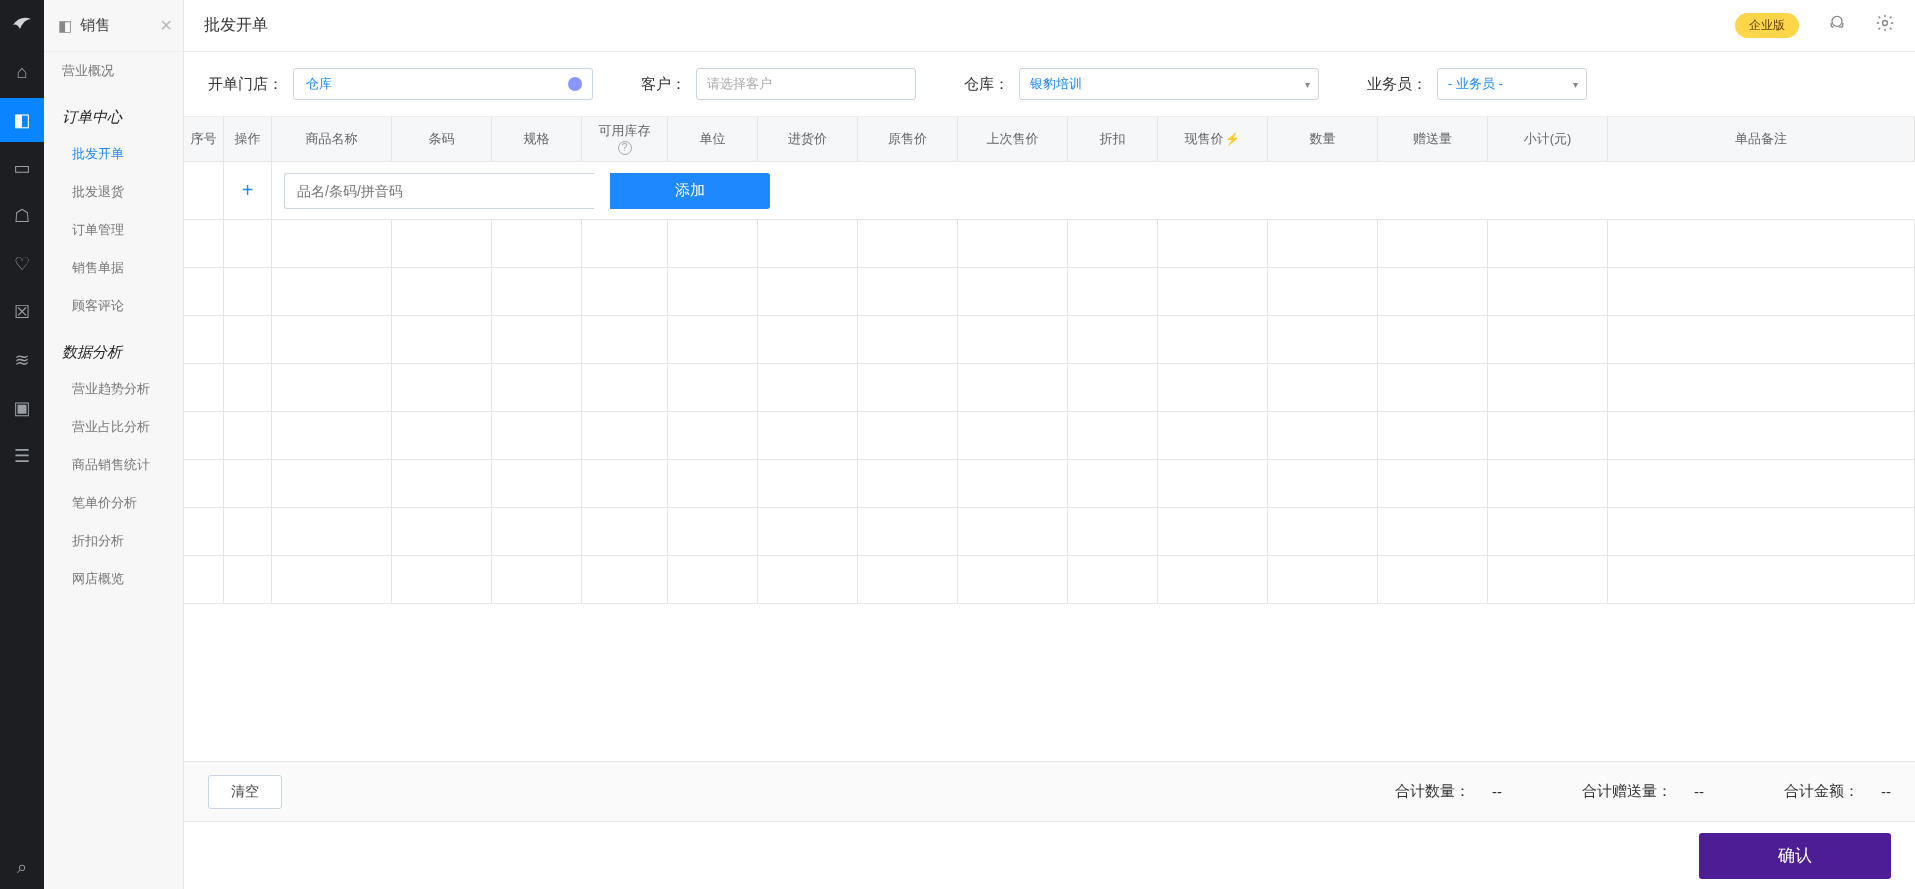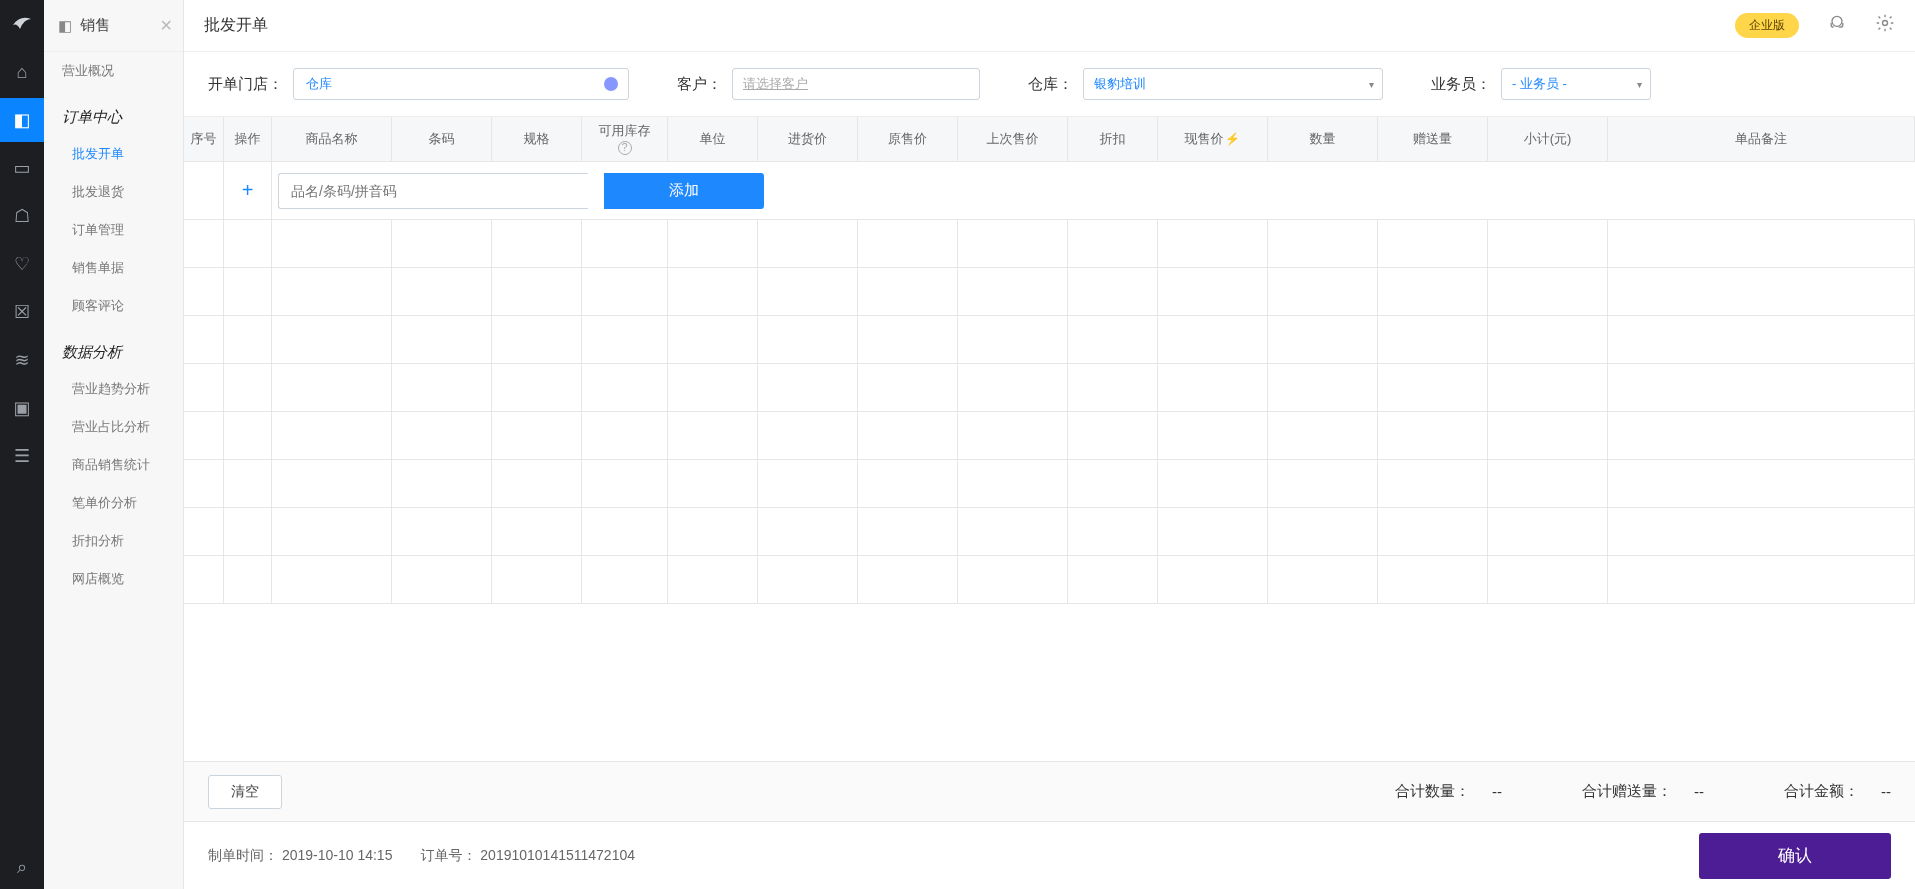--- a/index.html
+++ b/index.html
@@ -48,21 +48,21 @@
   .tbl-head .th { height: 44px; flex-direction: column; line-height: 1.2; }
   .col-seq{width:40px} .col-op{width:48px} .col-name{width:120px} .col-code{width:100px}
   .col-spec{width:90px} .col-stock{width:86px} .col-unit{width:90px} .col-buy{width:100px}
   .col-orig{width:100px} .col-last{width:110px} .col-disc{width:90px} .col-now{width:110px}
   .col-qty{width:110px} .col-gift{width:110px} .col-sub{width:120px} .col-note{flex:1}
 
   .tbl-body { flex: 1; overflow: hidden; }
   .add-row { display:flex; align-items:center; height:58px; border-bottom:1px solid #e6e6e6; padding-left: 0; }
   .add-row .th.col-seq, .add-row .th.col-op { border-right:1px solid #e6e6e6; height:100%; display:flex;align-items:center;justify-content:center;}
   .plus { color:#1e88ff; font-size:20px; }
-  .search-input { margin-left:6px; width:310px; height:36px; border:1px solid #ccd4dd; border-radius:3px; padding:0 12px; font-size:14px; outline:none; }
+  .search-input { margin-left:12px; width:310px; height:36px; border:1px solid #ccd4dd; border-radius:3px; padding:0 12px; font-size:14px; outline:none; }
   .btn-add { margin-left:16px; height:36px; width:160px; background:#1e88ff; color:#fff; border:none; font-size:15px; cursor:pointer; border-radius:0 3px 3px 0; }
   .search-input { border-radius:3px 0 0 3px; border-right:none;}
   .row { display:flex; height:48px; border-bottom:1px solid #e6e6e6; }
   .row .td { height:100%; color:#999; }
 
   
   .summary { height:60px; border-top:1px solid #e6e6e6; background:#fafafa; display:flex; align-items:center; padding:0 24px; gap:10px; }
   .btn-clear { border:1px solid #ccd4dd; background:#fff; height:34px; padding:0 22px; border-radius:3px; cursor:pointer; font-size:14px; color:#444; }
   .sum-group { display:flex; gap:80px; margin-left:auto; }
   .sum-item { font-size:15px; color:#333; display:flex; align-items:center; gap:22px; }
@@ -141,27 +141,27 @@
           <svg width="20" height="20" viewBox="0 0 24 24" fill="none" stroke="#888" stroke-width="1.6">
               <circle cx="12" cy="12" r="3"></circle>
               <path d="M12 2v3M12 19v3M4.2 4.2l2.1 2.1M17.7 17.7l2.1 2.1M2 12h3M19 12h3M4.2 19.8l2.1-2.1M17.7 6.3l2.1-2.1"></path>
             </svg>
         </div>
       </div>
     </div>
 
     <div class="filters">
       <span class="fld-label">开单门店：</span>
-      <div class="sel blue" style="width:336px;position:relative;padding-left:12px;">
+      <div class="sel blue" style="width:300px;position:relative;padding-left:12px;">
         <span>仓库</span>
         <span class="cursor-dot"></span>
       </div>
       <div class="gap"></div>
       <span class="fld-label">客户：</span>
-      <div class="sel placeholder" style="width:248px;text-decoration:underline;">
+      <div class="sel placeholder" style="width:220px;">
         <span>请选择客户</span>
       </div>
       <div class="gap"></div>
       <span class="fld-label">仓库：</span>
       <div class="sel blue" style="width:300px;">
         <span>银豹培训</span>
         <span class="caret">▾</span>
       </div>
       <div class="gap"></div>
       <span class="fld-label">业务员：</span>
@@ -366,27 +366,17 @@
           <span class="val">--</span>
         </div>
         <div class="sum-item">
           <span>合计金额：</span>
           <span class="val">--</span>
         </div>
       </div>
     </div>
 
     <div class="footer">
-      <div class="footer-info">
-        <span>
-          <span>制单时间：</span>
-          <span>2019-10-10 14:15</span>
-        </span>
-        <span>
-          <span>订单号：</span>
-          <span>20191010141511472104</span>
-        </span>
-      </div>
       <button class="btn-confirm">确认</button>
     </div>
 
   </div>
 </div>
 
 </body></html>

